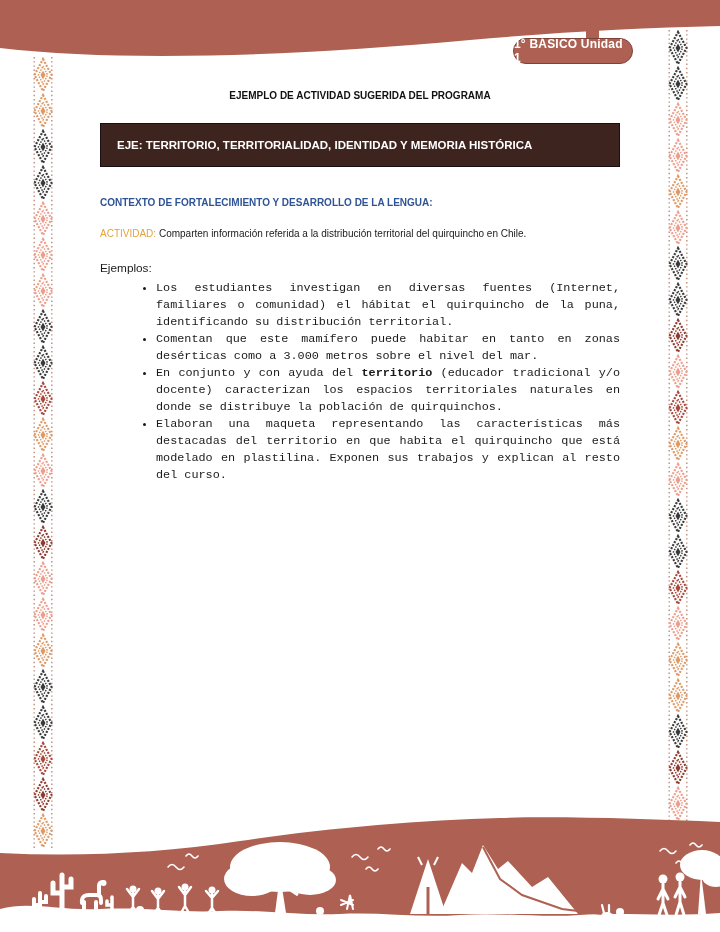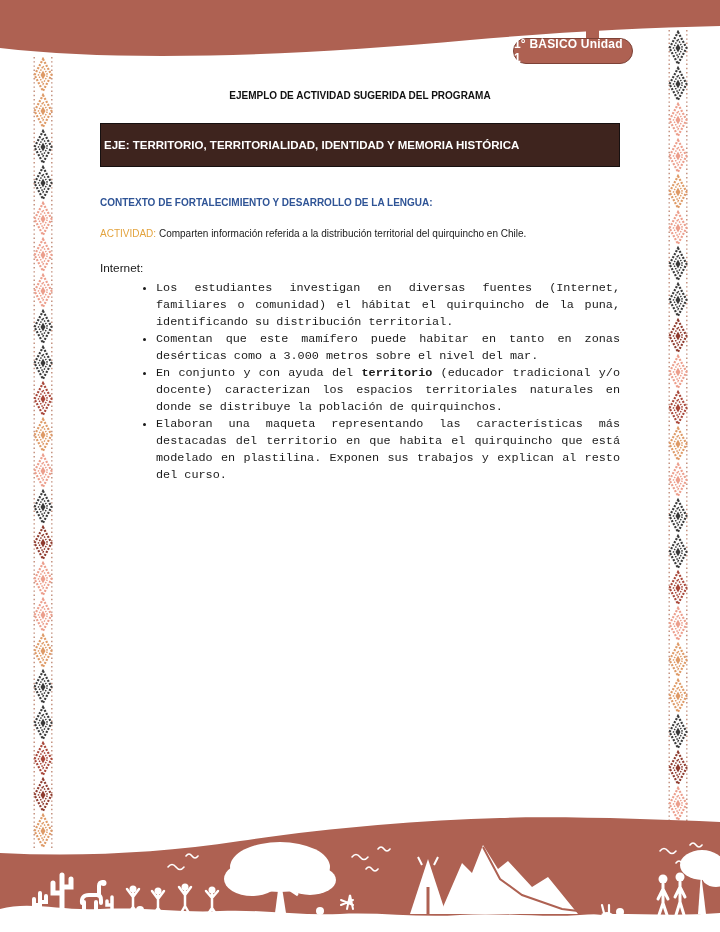--- a/index.html
+++ b/index.html
@@ -27,21 +27,21 @@
   .strip-right{left:668px;top:30px;}
   .doc-title{
     position:absolute;left:100px;top:90px;width:520px;
     text-align:center;font-weight:bold;font-size:10px;color:#111;
   }
   .eje-banner{
     position:absolute;left:100px;top:123px;width:520px;height:44px;
     box-sizing:border-box;
     background:var(--banner-brown,#3E241E);
     border:1px solid #161010;
-    display:flex;align-items:center;padding:0 3px;
+    display:flex;align-items:center;padding:0 16px;
     color:#fff;font-weight:bold;font-size:11.5px;
   }
   .contexto-heading{
     position:absolute;left:100px;top:197px;width:520px;
     color:var(--heading-blue,#2F5496);font-weight:bold;font-size:10px;
   }
   .actividad-line{
     position:absolute;left:100px;top:228px;width:560px;
     font-size:10px;white-space:nowrap;
   }
@@ -139,21 +139,21 @@
     <span>EJE: TERRITORIO, TERRITORIALIDAD, IDENTIDAD Y MEMORIA HISTÓRICA</span>
   </div>
 
   <div class="contexto-heading">CONTEXTO DE FORTALECIMIENTO Y DESARROLLO DE LA LENGUA:</div>
 
   <div class="actividad-line">
     <span class="actividad-label">ACTIVIDAD:</span>
     <span>Comparten información referida a la distribución territorial del quirquincho en Chile.</span>
   </div>
 
-  <div class="ejemplos-label">Internet:</div>
+  <div class="ejemplos-label">Ejemplos:</div>
 
   <div class="bullets">
     <ul>
       <li>
         <span>Los estudiantes investigan en diversas fuentes (Internet, familiares o comunidad) el hábitat el quirquincho de la puna, identificando su distribución territorial.</span>
       </li>
       <li>
         <span>Comentan que este mamífero puede habitar en tanto en zonas desérticas como a 3.000 metros sobre el nivel del mar.</span>
       </li>
       <li><span>En conjunto y con ayuda del </span><b>territorio</b><span> (educador tradicional y/o docente) caracterizan los espacios territoriales naturales en donde se distribuye la población de quirquinchos.</span></li>

